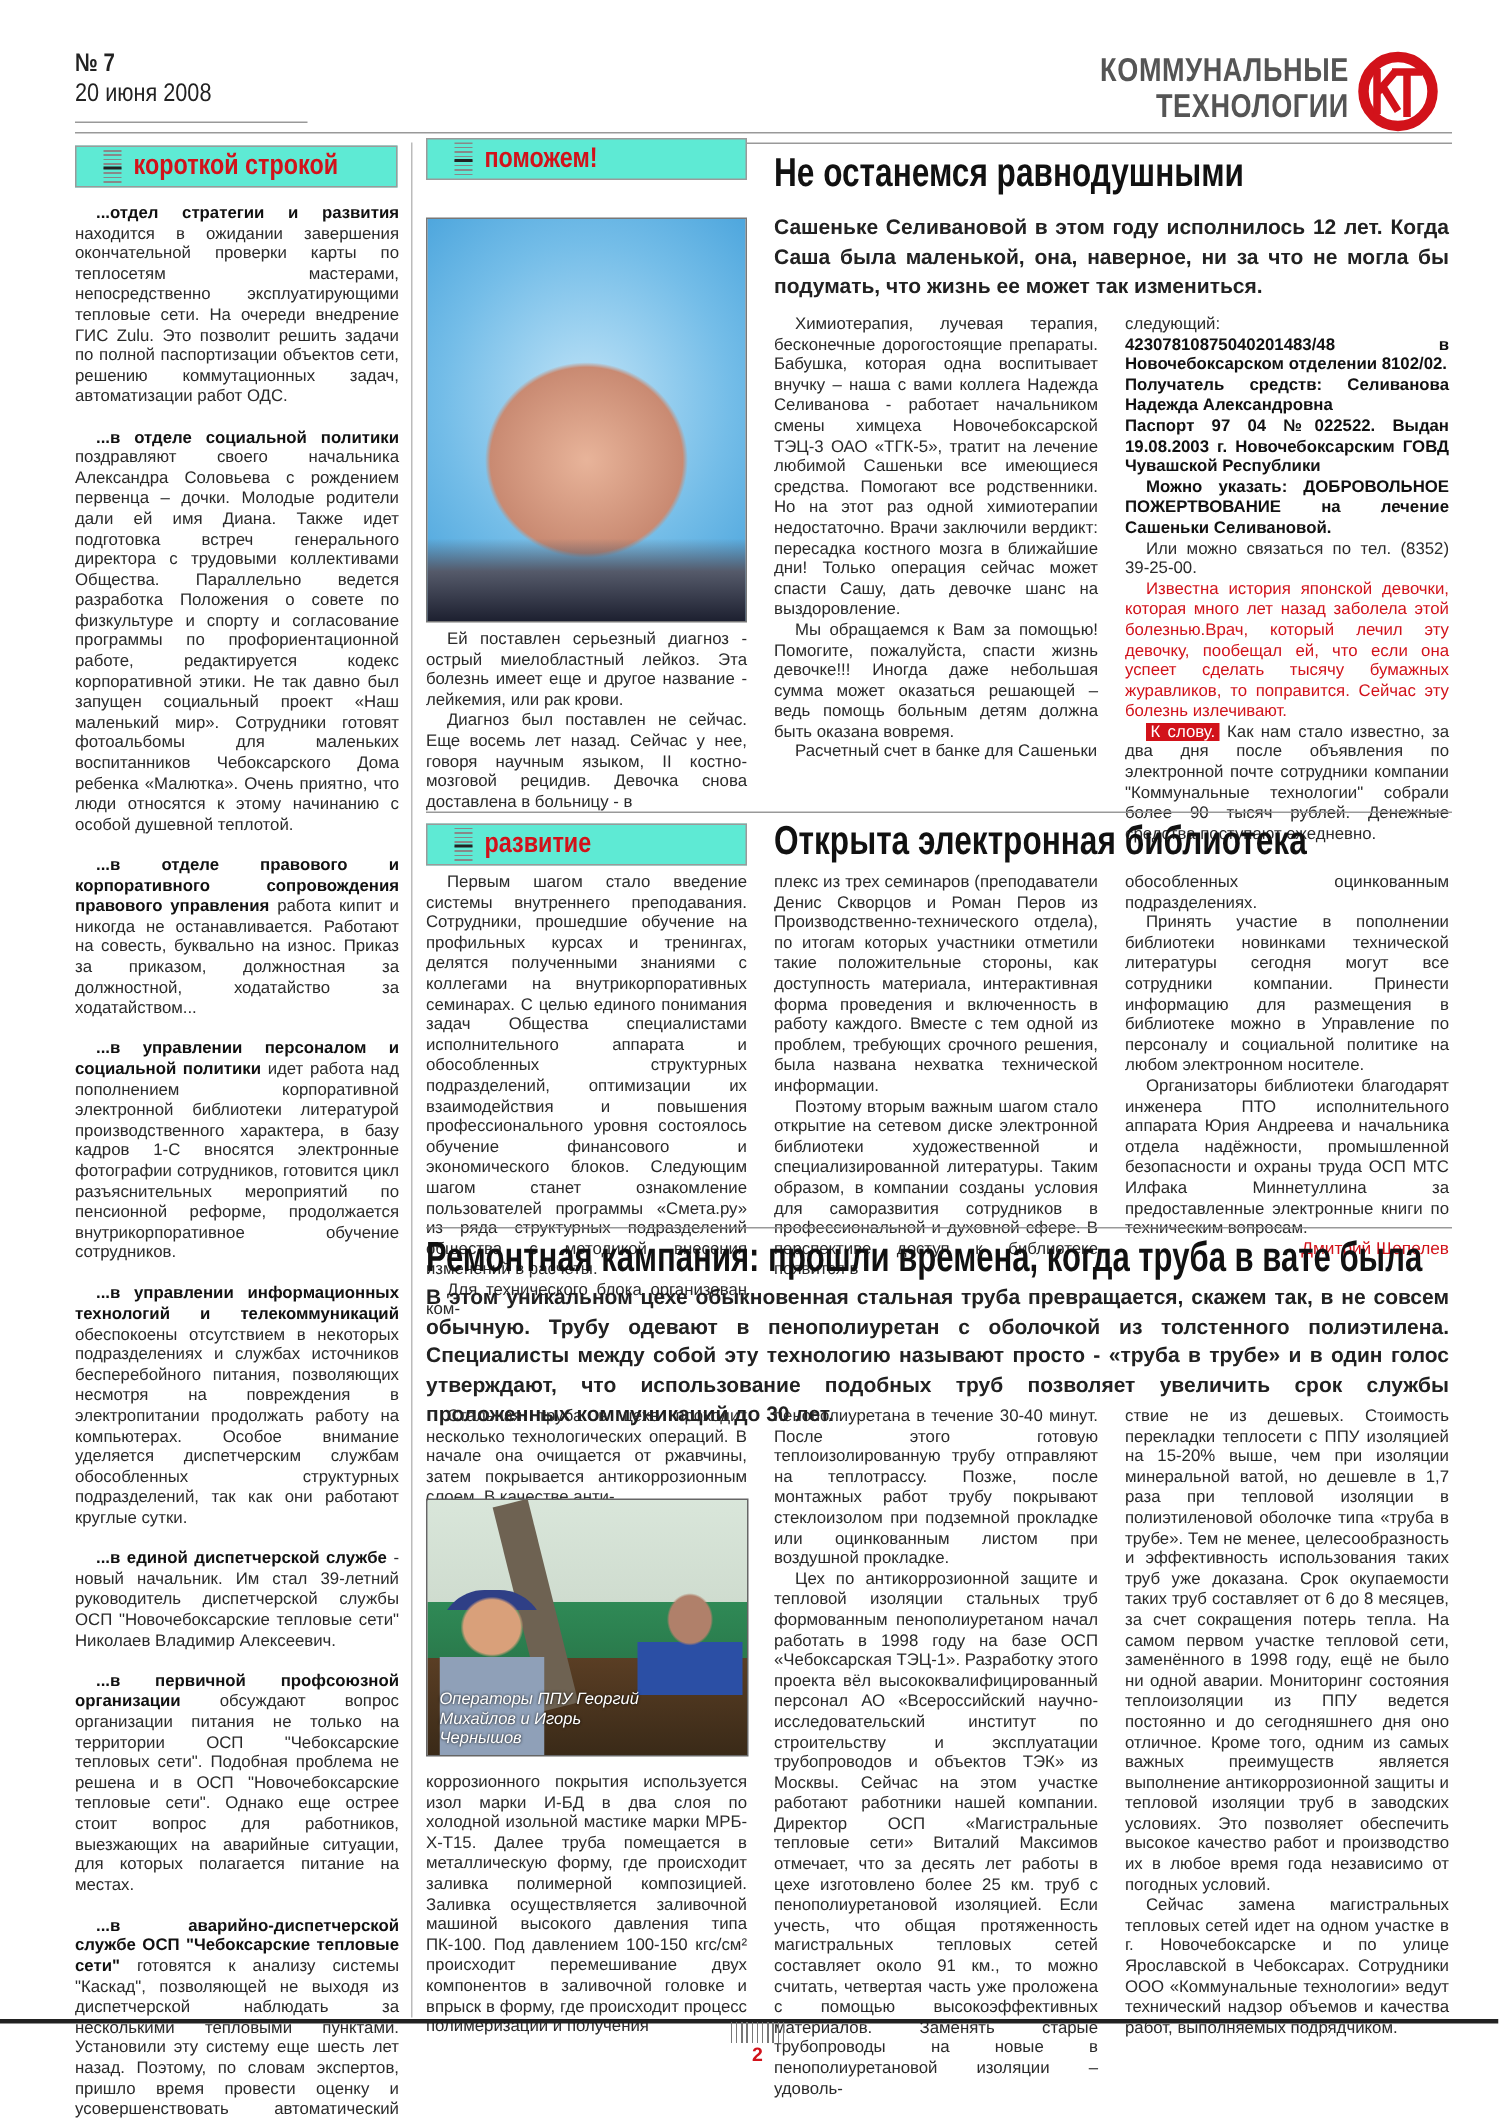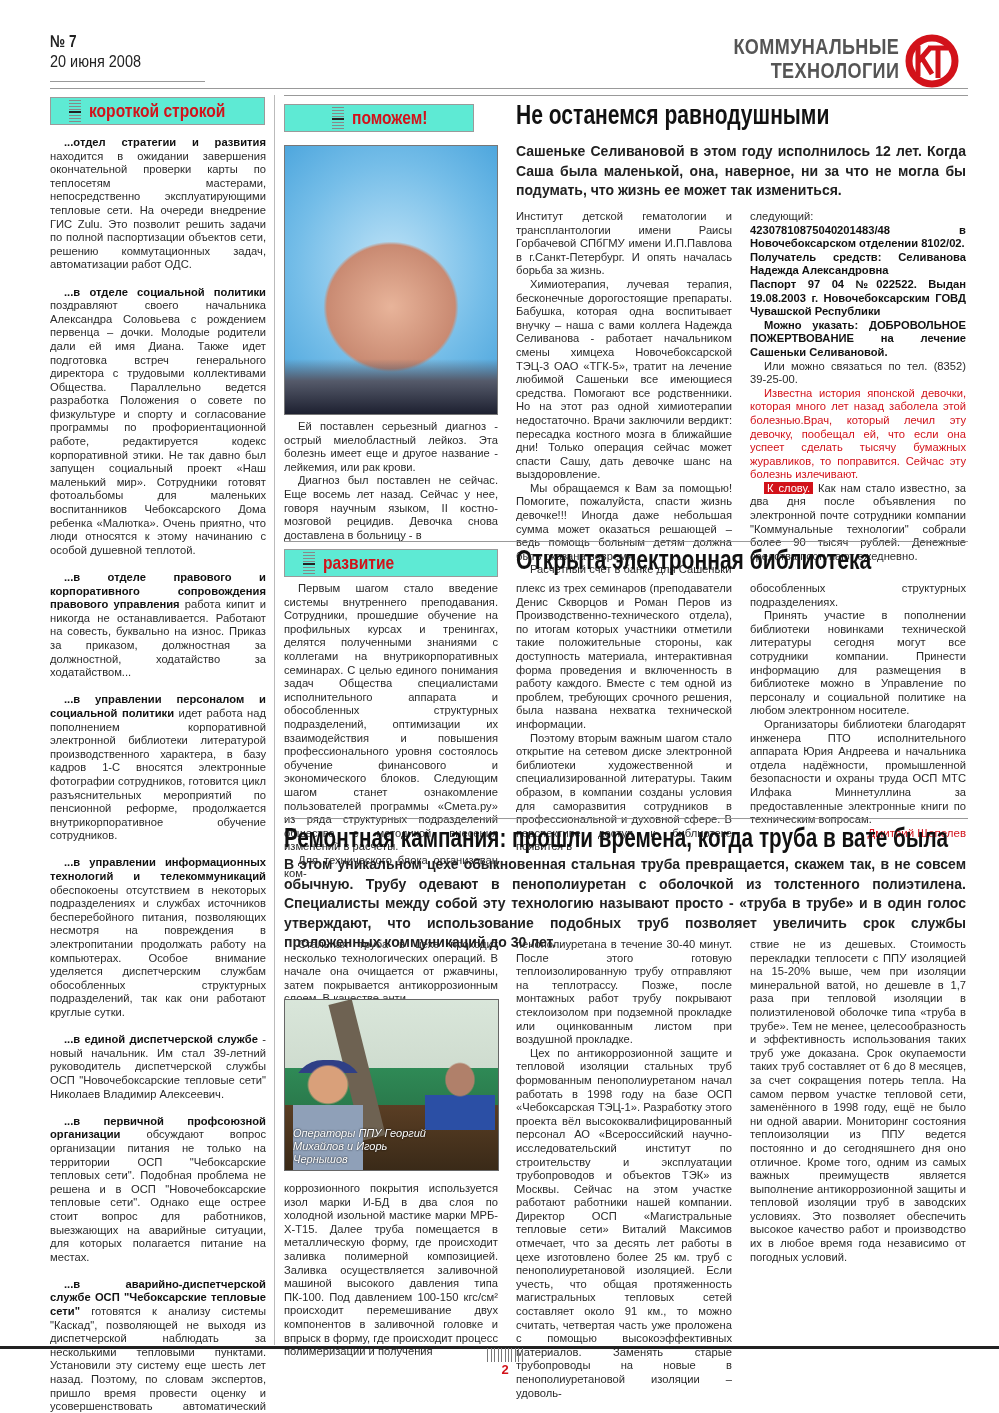--- a/index.html
+++ b/index.html
@@ -63,35 +63,34 @@
   <p class="sp"><b>...в отделе социальной политики</b><span> поздравляют своего начальника Александра Соловьева с рождением первенца – дочки. Молодые родители дали ей имя Диана. Также идет подготовка встреч генерального директора с трудовыми коллективами Общества. Параллельно ведется разработка Положения о совете по физкультуре и спорту и согласование программы по профориентационной работе, редактируется кодекс корпоративной этики. Не так давно был запущен социальный проект «Наш маленький мир». Сотрудники готовят фотоальбомы для маленьких воспитанников Чебоксарского Дома ребенка «Малютка». Очень приятно, что люди относятся к этому начинанию с особой душевной теплотой.</span></p>
   <p class="sp"><b>...в отделе правового и корпоративного сопровождения правового управления</b><span> работа кипит и никогда не останавливается. Работают на совесть, буквально на износ. Приказ за приказом, должностная за должностной, ходатайство за ходатайством...</span></p>
   <p class="sp"><b>...в управлении персоналом и социальной политики</b><span> идет работа над пополнением корпоративной электронной библиотеки литературой производственного характера, в базу кадров 1-С вносятся электронные фотографии сотрудников, готовится цикл разъяснительных мероприятий по пенсионной реформе, продолжается внутрикорпоративное обучение сотрудников.</span></p>
   <p class="sp"><b>...в управлении информационных технологий и телекоммуникаций</b><span> обеспокоены отсутствием в некоторых подразделениях и службах источников бесперебойного питания, позволяющих несмотря на повреждения в электропитании продолжать работу на компьютерах. Особое внимание уделяется диспетчерским службам обособленных структурных подразделений, так как они работают круглые сутки.</span></p>
   <p class="sp"><b>...в единой диспетчерской службе</b><span> - новый начальник. Им стал 39-летний руководитель диспетчерской службы ОСП "Новочебоксарские тепловые сети" Николаев Владимир Алексеевич.</span></p>
   <p class="sp"><b>...в первичной профсоюзной организации</b><span> обсуждают вопрос организации питания не только на территории ОСП "Чебоксарские тепловых сети". Подобная проблема не решена и в ОСП "Новочебоксарские тепловые сети". Однако еще острее стоит вопрос для работников, выезжающих на аварийные ситуации, для которых полагается питание на местах.</span></p>
   <p class="sp"><b>...в аварийно-диспетчерской службе ОСП "Чебоксарские тепловые сети"</b><span> готовятся к анализу системы "Каскад", позволяющей не выходя из диспетчерской наблюдать за несколькими тепловыми пунктами. Установили эту систему еще шесть лет назад. Поэтому, по словам экспертов, пришло время провести оценку и усовершенствовать автоматический комплекс.</span></p>
 </div>
 
 <div class="abs hrule" style="left:284px;top:95px;width:684px;"></div>
-<div class="abs section-tag" style="left:284px;top:104px;width:190px;justify-content:center;">
+<div class="abs section-tag" style="left:284px;top:92px;width:214px;">
   <span class="ruler"></span>
   <span class="lbl">поможем!</span>
 </div>
 <div class="abs h1" style="left:516px;top:100px;">Не останемся равнодушными</div>
 <div class="abs lead" style="left:516px;top:142px;width:450px;">Сашеньке Селивановой в этом году исполнилось 12 лет. Когда Саша была маленькой, она, наверное, ни за что не могла бы подумать, что жизнь ее может так измениться.</div>
 <div class="abs photo-girl" title="Портрет девочки в голубом платке">
     <div class="shadow"></div>
   </div>
 <div class="abs txt" style="left:284px;top:420px;width:214px;">
   <p>Ей поставлен серьезный диагноз - острый миелобластный лейкоз. Эта болезнь имеет еще и другое название - лейкемия, или рак крови.</p>
   <p>Диагноз был поставлен не сейчас. Еще восемь лет назад. Сейчас у нее, говоря научным языком, II костно-мозговой рецидив. Девочка снова доставлена в больницу - в</p>
 </div>
 <div class="abs txt" style="left:516px;top:210px;width:216px;">
-  <p style="text-indent:0">Институт детской гематологии и трансплантологии имени Раисы Горбачевой СПбГМУ имени И.П.Павлова в г.Санкт-Петербург. И опять началась борьба за жизнь.</p>
   <p>Химиотерапия, лучевая терапия, бесконечные дорогостоящие препараты. Бабушка, которая одна воспитывает внучку – наша с вами коллега Надежда Селиванова - работает начальником смены химцеха Новочебоксарской ТЭЦ-3 ОАО «ТГК-5», тратит на лечение любимой Сашеньки все имеющиеся средства. Помогают все родственники. Но на этот раз одной химиотерапии недостаточно. Врачи заключили вердикт: пересадка костного мозга в ближайшие дни! Только операция сейчас может спасти Сашу, дать девочке шанс на выздоровление.</p>
   <p>Мы обращаемся к Вам за помощью! Помогите, пожалуйста, спасти жизнь девочке!!! Иногда даже небольшая сумма может оказаться решающей – ведь помощь больным детям должна быть оказана вовремя.</p>
   <p>Расчетный счет в банке для Сашеньки</p>
 </div>
 <div class="abs txt" style="left:750px;top:210px;width:216px;">
   <p style="text-indent:0">следующий:</p>
   <p style="text-indent:0"><b>42307810875040201483/48 в Новочебоксарском отделении 8102/02.</b></p>
   <p style="text-indent:0"><b>Получатель средств: Селиванова Надежда Александровна</b></p>
   <p style="text-indent:0"><b>Паспорт 97 04 №022522. Выдан 19.08.2003 г. Новочебоксарским ГОВД Чувашской Республики</b></p>
   <p><b>Можно указать: ДОБРОВОЛЬНОЕ ПОЖЕРТВОВАНИЕ на лечение Сашеньки Селивановой.</b></p>
@@ -108,21 +107,21 @@
 <div class="abs h1" style="left:516px;top:545px;">Открыта электронная библиотека</div>
 <div class="abs txt" style="left:284px;top:582px;width:214px;">
   <p>Первым шагом стало введение системы внутреннего преподавания. Сотрудники, прошедшие обучение на профильных курсах и тренингах, делятся полученными знаниями с коллегами на внутрикорпоративных семинарах. С целью единого понимания задач Общества специалистами исполнительного аппарата и обособленных структурных подразделений, оптимизации их взаимодействия и повышения профессионального уровня состоялось обучение финансового и экономического блоков. Следующим шагом станет ознакомление пользователей программы «Смета.ру» из ряда структурных подразделений общества с методикой внесения изменений в расчеты.</p>
   <p>Для технического блока организован ком-</p>
 </div>
 <div class="abs txt" style="left:516px;top:582px;width:216px;">
   <p style="text-indent:0">плекс из трех семинаров (преподаватели Денис Скворцов и Роман Перов из Производственно-технического отдела), по итогам которых участники отметили такие положительные стороны, как доступность материала, интерактивная форма проведения и включенность в работу каждого. Вместе с тем одной из проблем, требующих срочного решения, была названа нехватка технической информации.</p>
   <p>Поэтому вторым важным шагом стало открытие на сетевом диске электронной библиотеки художественной и специализированной литературы. Таким образом, в компании созданы условия для саморазвития сотрудников в профессиональной и духовной сфере. В перспективе доступ к библиотеке появится в</p>
 </div>
 <div class="abs txt" style="left:750px;top:582px;width:216px;">
-  <p style="text-indent:0">обособленных структурных подразделениях.</p>
+  <p style="text-indent:0">обособленных оцинкованным подразделениях.</p>
   <p>Принять участие в пополнении библиотеки новинками технической литературы сегодня могут все сотрудники компании. Принести информацию для размещения в библиотеке можно в Управление по персоналу и социальной политике на любом электронном носителе.</p>
   <p>Организаторы библиотеки благодарят инженера ПТО исполнительного аппарата Юрия Андреева и начальника отдела надёжности, промышленной безопасности и охраны труда ОСП МТС Илфака Миннетуллина за предоставленные электронные книги по техническим вопросам.</p>
   <div class="author">Дмитрий Щепелев</div>
 </div>
 
 <div class="abs hrule" style="left:284px;top:818px;width:684px;"></div>
 <div class="abs h1" style="left:284px;top:822px;font-size:28px;transform:scaleX(0.74);">Ремонтная кампания: прошли времена, когда труба в вате была</div>
 <div class="abs lead" style="left:284px;top:855px;width:682px;font-size:14px;line-height:19.5px;">В этом уникальном цехе обыкновенная стальная труба превращается, скажем так, в не совсем обычную. Трубу одевают в пенополиуретан с оболочкой из толстенного полиэтилена. Специалисты между собой эту технологию называют просто - «труба в трубе» и в один голос утверждают, что использование подобных труб позволяет увеличить срок службы проложенных коммуникаций до 30 лет.</div>
 <div class="abs txt" style="left:284px;top:938px;width:214px;">
   <p>Стальная труба в цехе проходит несколько технологических операций. В начале она очищается от ржавчины, затем покрывается антикоррозионным слоем. В качестве анти-</p>
@@ -135,17 +134,18 @@
 </div>
 <div class="abs txt" style="left:284px;top:1182px;width:214px;">
   <p style="text-indent:0">коррозионного покрытия используется изол марки И-БД в два слоя по холодной изольной мастике марки МРБ-Х-Т15. Далее труба помещается в металлическую форму, где происходит заливка полимерной композицией. Заливка осуществляется заливочной машиной высокого давления типа ПК-100. Под давлением 100-150 кгс/см² происходит перемешивание двух компонентов в заливочной головке и впрыск в форму, где происходит процесс полимеризации и получения</p>
 </div>
 <div class="abs txt" style="left:516px;top:938px;width:216px;">
   <p style="text-indent:0">пенополиуретана в течение 30-40 минут. После этого готовую теплоизолированную трубу отправляют на теплотрассу. Позже, после монтажных работ трубу покрывают стеклоизолом при подземной прокладке или оцинкованным листом при воздушной прокладке.</p>
   <p>Цех по антикоррозионной защите и тепловой изоляции стальных труб формованным пенополиуретаном начал работать в 1998 году на базе ОСП «Чебоксарская ТЭЦ-1». Разработку этого проекта вёл высококвалифицированный персонал АО «Всероссийский научно-исследовательский институт по строительству и эксплуатации трубопроводов и объектов ТЭК» из Москвы. Сейчас на этом участке работают работники нашей компании. Директор ОСП «Магистральные тепловые сети» Виталий Максимов отмечает, что за десять лет работы в цехе изготовлено более 25 км. труб с пенополиуретановой изоляцией. Если учесть, что общая протяженность магистральных тепловых сетей составляет около 91 км., то можно считать, четвертая часть уже проложена с помощью высокоэффективных материалов. Заменять старые трубопроводы на новые в пенополиуретановой изоляции – удоволь-</p>
 </div>
 <div class="abs txt" style="left:750px;top:938px;width:216px;">
   <p style="text-indent:0">ствие не из дешевых. Стоимость перекладки теплосети с ППУ изоляцией на 15-20% выше, чем при изоляции минеральной ватой, но дешевле в 1,7 раза при тепловой изоляции в полиэтиленовой оболочке типа «труба в трубе». Тем не менее, целесообразность и эффективность использования таких труб уже доказана. Срок окупаемости таких труб составляет от 6 до 8 месяцев, за счет сокращения потерь тепла. На самом первом участке тепловой сети, заменённого в 1998 году, ещё не было ни одной аварии. Мониторинг состояния теплоизоляции из ППУ ведется постоянно и до сегодняшнего дня оно отличное. Кроме того, одним из самых важных преимуществ является выполнение антикоррозионной защиты и тепловой изоляции труб в заводских условиях. Это позволяет обеспечить высокое качество работ и производство их в любое время года независимо от погодных условий.</p>
+  <p>Сейчас замена магистральных тепловых сетей идет на одном участке в г. Новочебоксарске и по улице Ярославской в Чебоксарах. Сотрудники ООО «Коммунальные технологии» ведут технический надзор объемов и качества работ, выполняемых подрядчиком.</p>
 </div>
 
 <div class="abs bottom-rule"></div>
 <div class="abs page-ruler"></div>
 <div class="abs page-num">2</div>
 
 </body></html>

